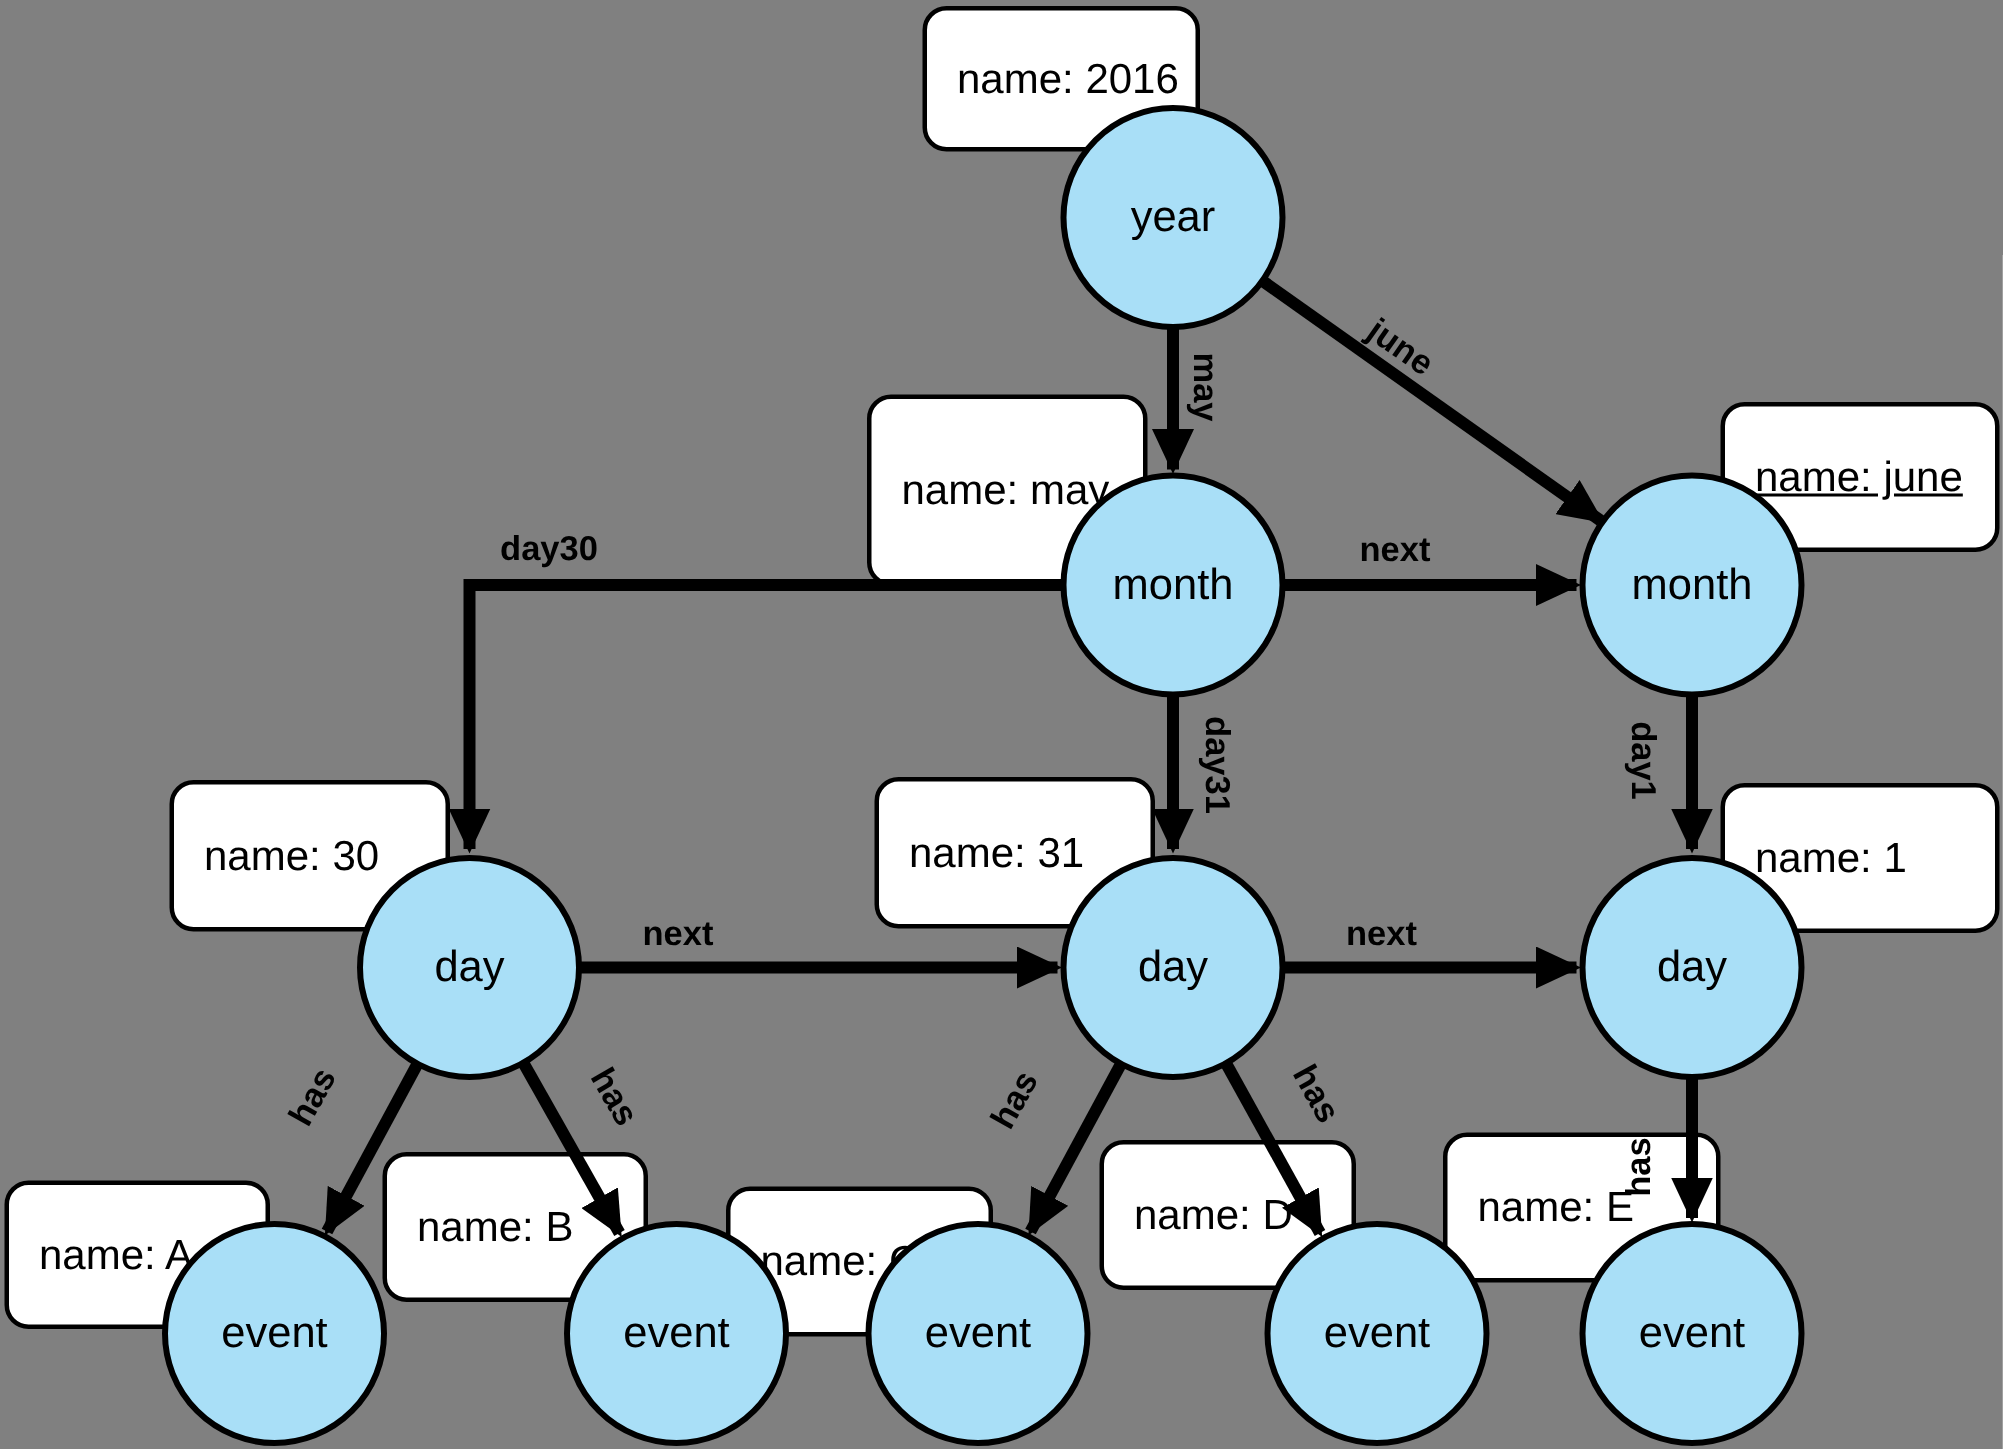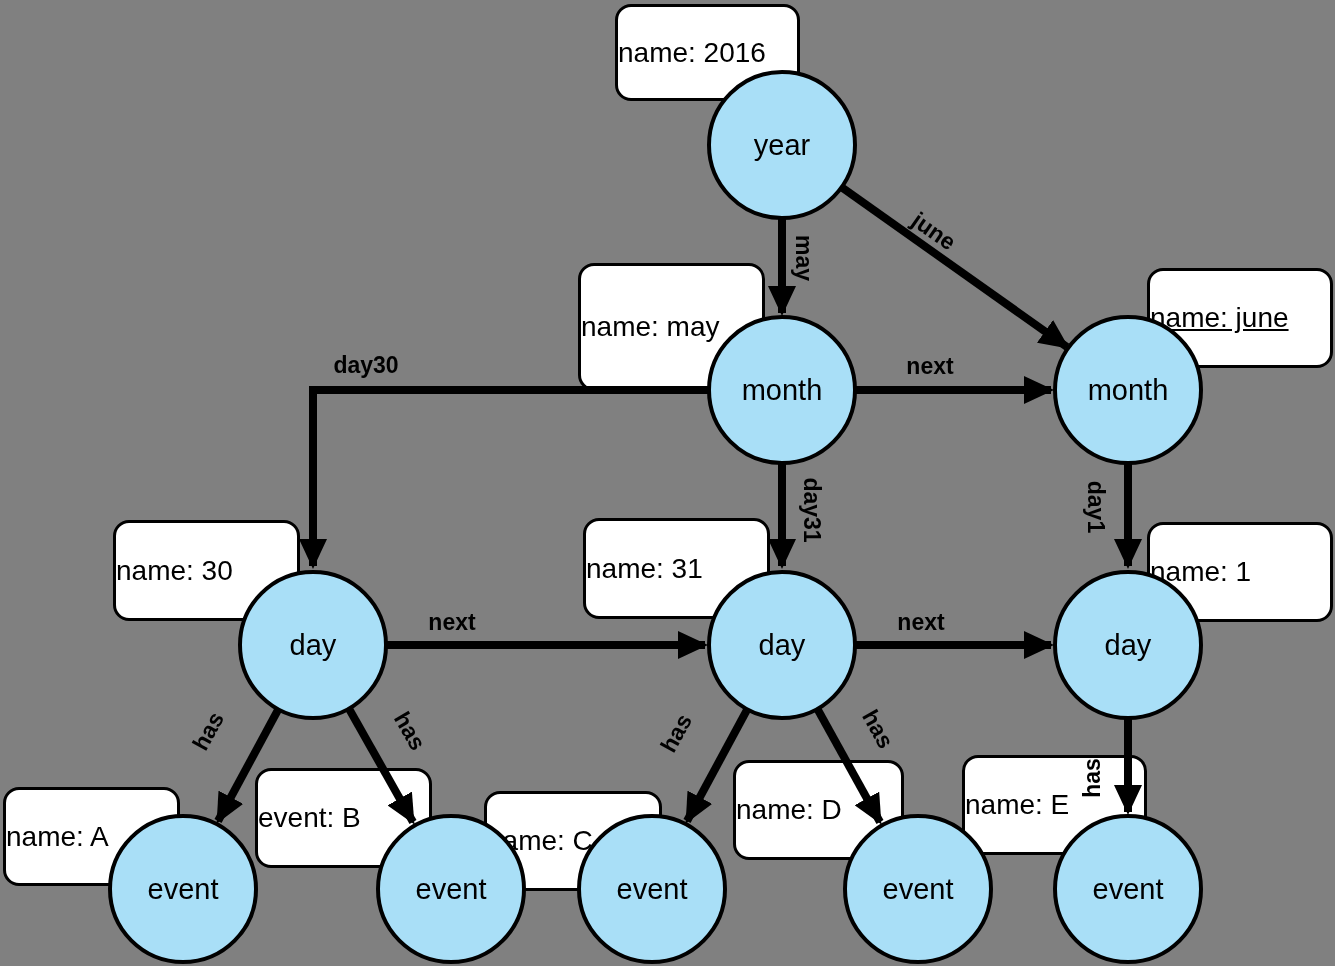--- a/index.html
+++ b/index.html
@@ -9,20 +9,21 @@
     background:var(--background,#808080);
     font-family:"Liberation Sans","DejaVu Sans",sans-serif;
     color:var(--text,#000);
   }
   .pbox{
     position:absolute;box-sizing:border-box;
     background:var(--box-fill,#fff);
     border:3.5px solid var(--box-border,#000);
     border-radius:16px;
     display:flex;align-items:center;
+    padding-left:20px;
     font-size:28px;line-height:1;
     z-index:1;
   }
   .node{
     position:absolute;box-sizing:border-box;
     width:150px;height:150px;border-radius:50%;
     background:var(--node-fill,#A9DFF7);
     border:4px solid var(--node-border,#000);
     display:flex;align-items:center;justify-content:center;
     font-size:29px;line-height:1;
@@ -57,21 +58,21 @@
   <div class="pbox" style="left:583px;top:518px;width:187px;height:101px;text-align:center;">
     <span>name: 31</span>
   </div>
   <div class="pbox" style="left:1147px;top:522px;width:186px;height:100px;">
     <span>name: 1</span>
   </div>
   <div class="pbox" style="left:3px;top:767px;width:177px;height:99px;margin-top:20px;">
     <span>name: A</span>
   </div>
   <div class="pbox" style="left:255px;top:768px;width:177px;height:100px;">
-    <span>event: B</span>
+    <span>name: B</span>
   </div>
   <div class="pbox" style="left:484px;top:763px;width:178px;height:100px;margin-top:28px;">
     <span>name: C</span>
   </div>
   <div class="pbox" style="left:962px;top:755px;width:185px;height:100px;">
     <span>name: E</span>
   </div>
   <div class="pbox" style="left:733px;top:760px;width:171px;height:100px;">
     <span>name: D</span>
   </div>

